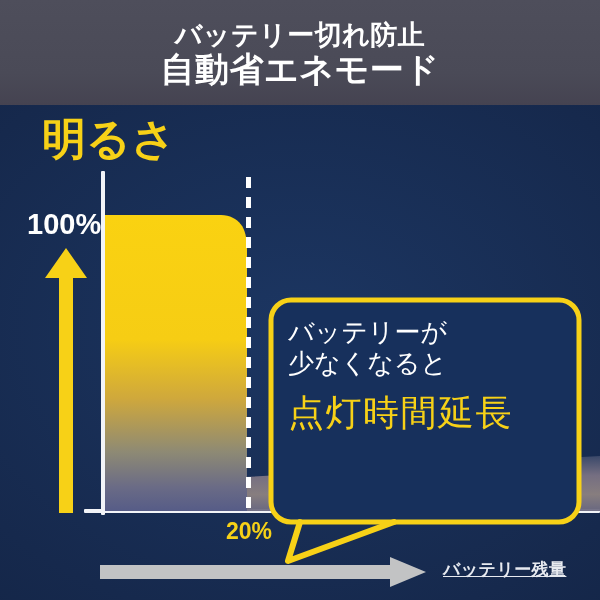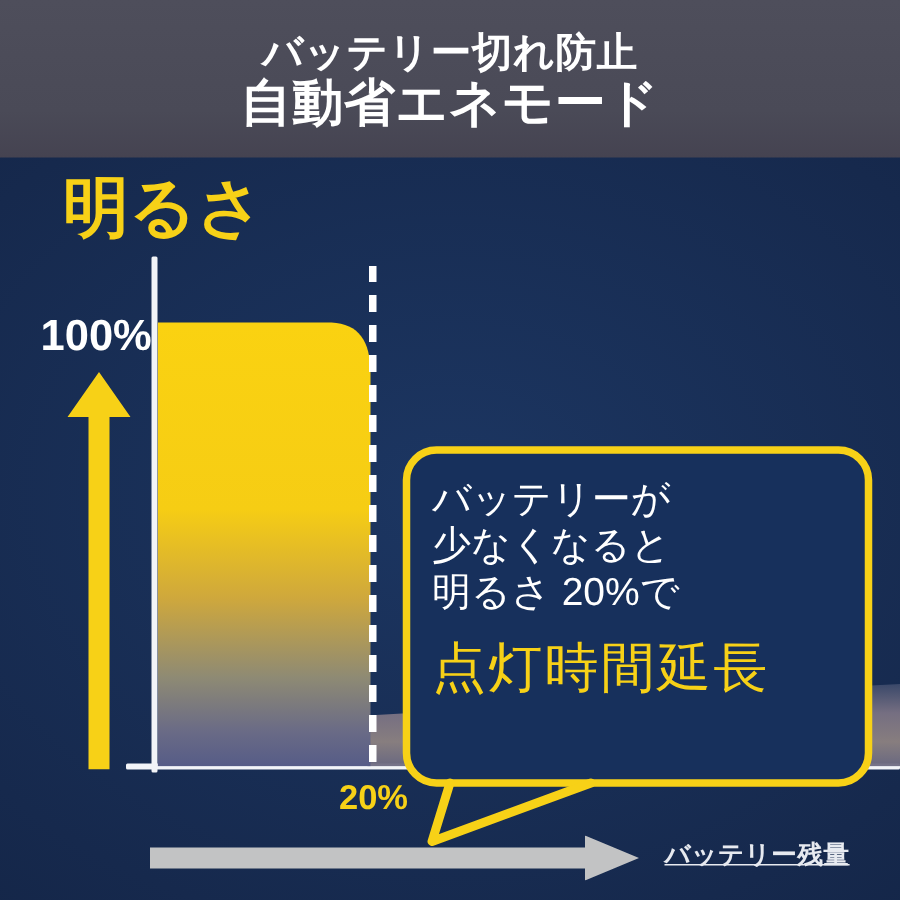--- a/index.html
+++ b/index.html
@@ -183,19 +183,18 @@
         <rect x="5" y="5" width="308" height="222" rx="20" ry="20" fill="#17305c"></rect>
 
         <rect x="5" y="5" width="308" height="222" rx="20" ry="20" fill="none" stroke="#f7d117" stroke-width="5"></rect>
 
         <path d="M34,227 L22,266 L128,227" fill="none" stroke="#f7d117" stroke-width="6" stroke-linejoin="round" stroke-linecap="round"></path>
       </svg>
 
       <div class="bubble-text">
         <span class="bt-line">バッテリーが</span>
         <span class="bt-line">少なくなると</span>
-        <span class="bt-line">明るさ 20%で</span>
         <span class="bt-line accent">点灯時間延長</span>
       </div>
     </div>
 
   </div>
 </div>
 
 </body></html>

